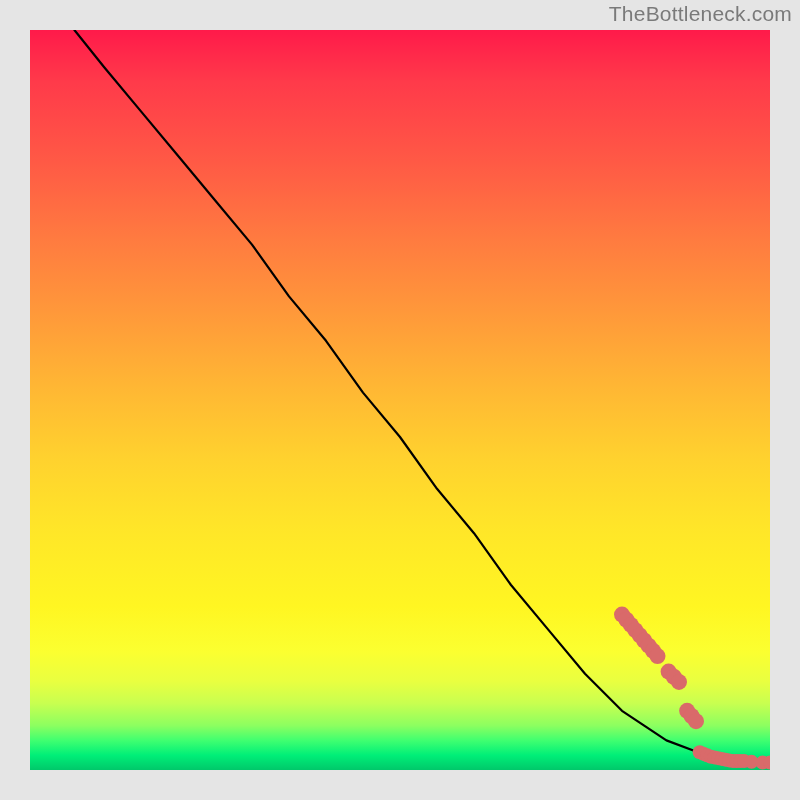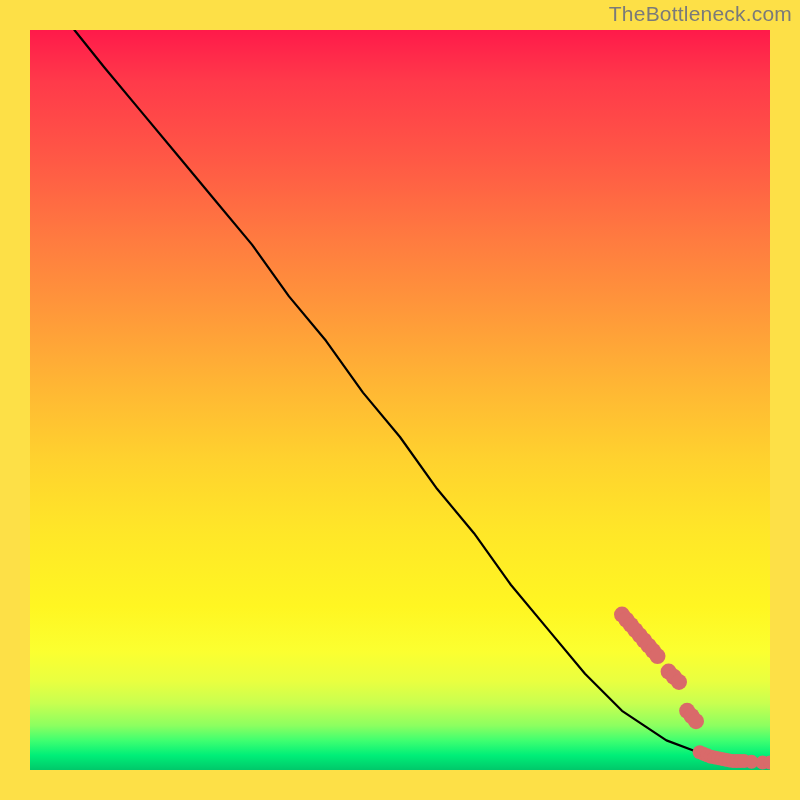--- a/index.html
+++ b/index.html
@@ -9,21 +9,21 @@
     height: 800px;
     background: #000;
     font-family: Arial, Helvetica, sans-serif;
   }
   .frame {
     position: absolute;
     left: 0;
     top: 0;
     width: 800px;
     height: 800px;
-    background: #fde047;
+    background: #e5e5e5;
   }
   .plot {
     position: absolute;
     left: 30px;
     top: 30px;
     width: 740px;
     height: 740px;
     overflow: hidden;
   }
   .gradient {

